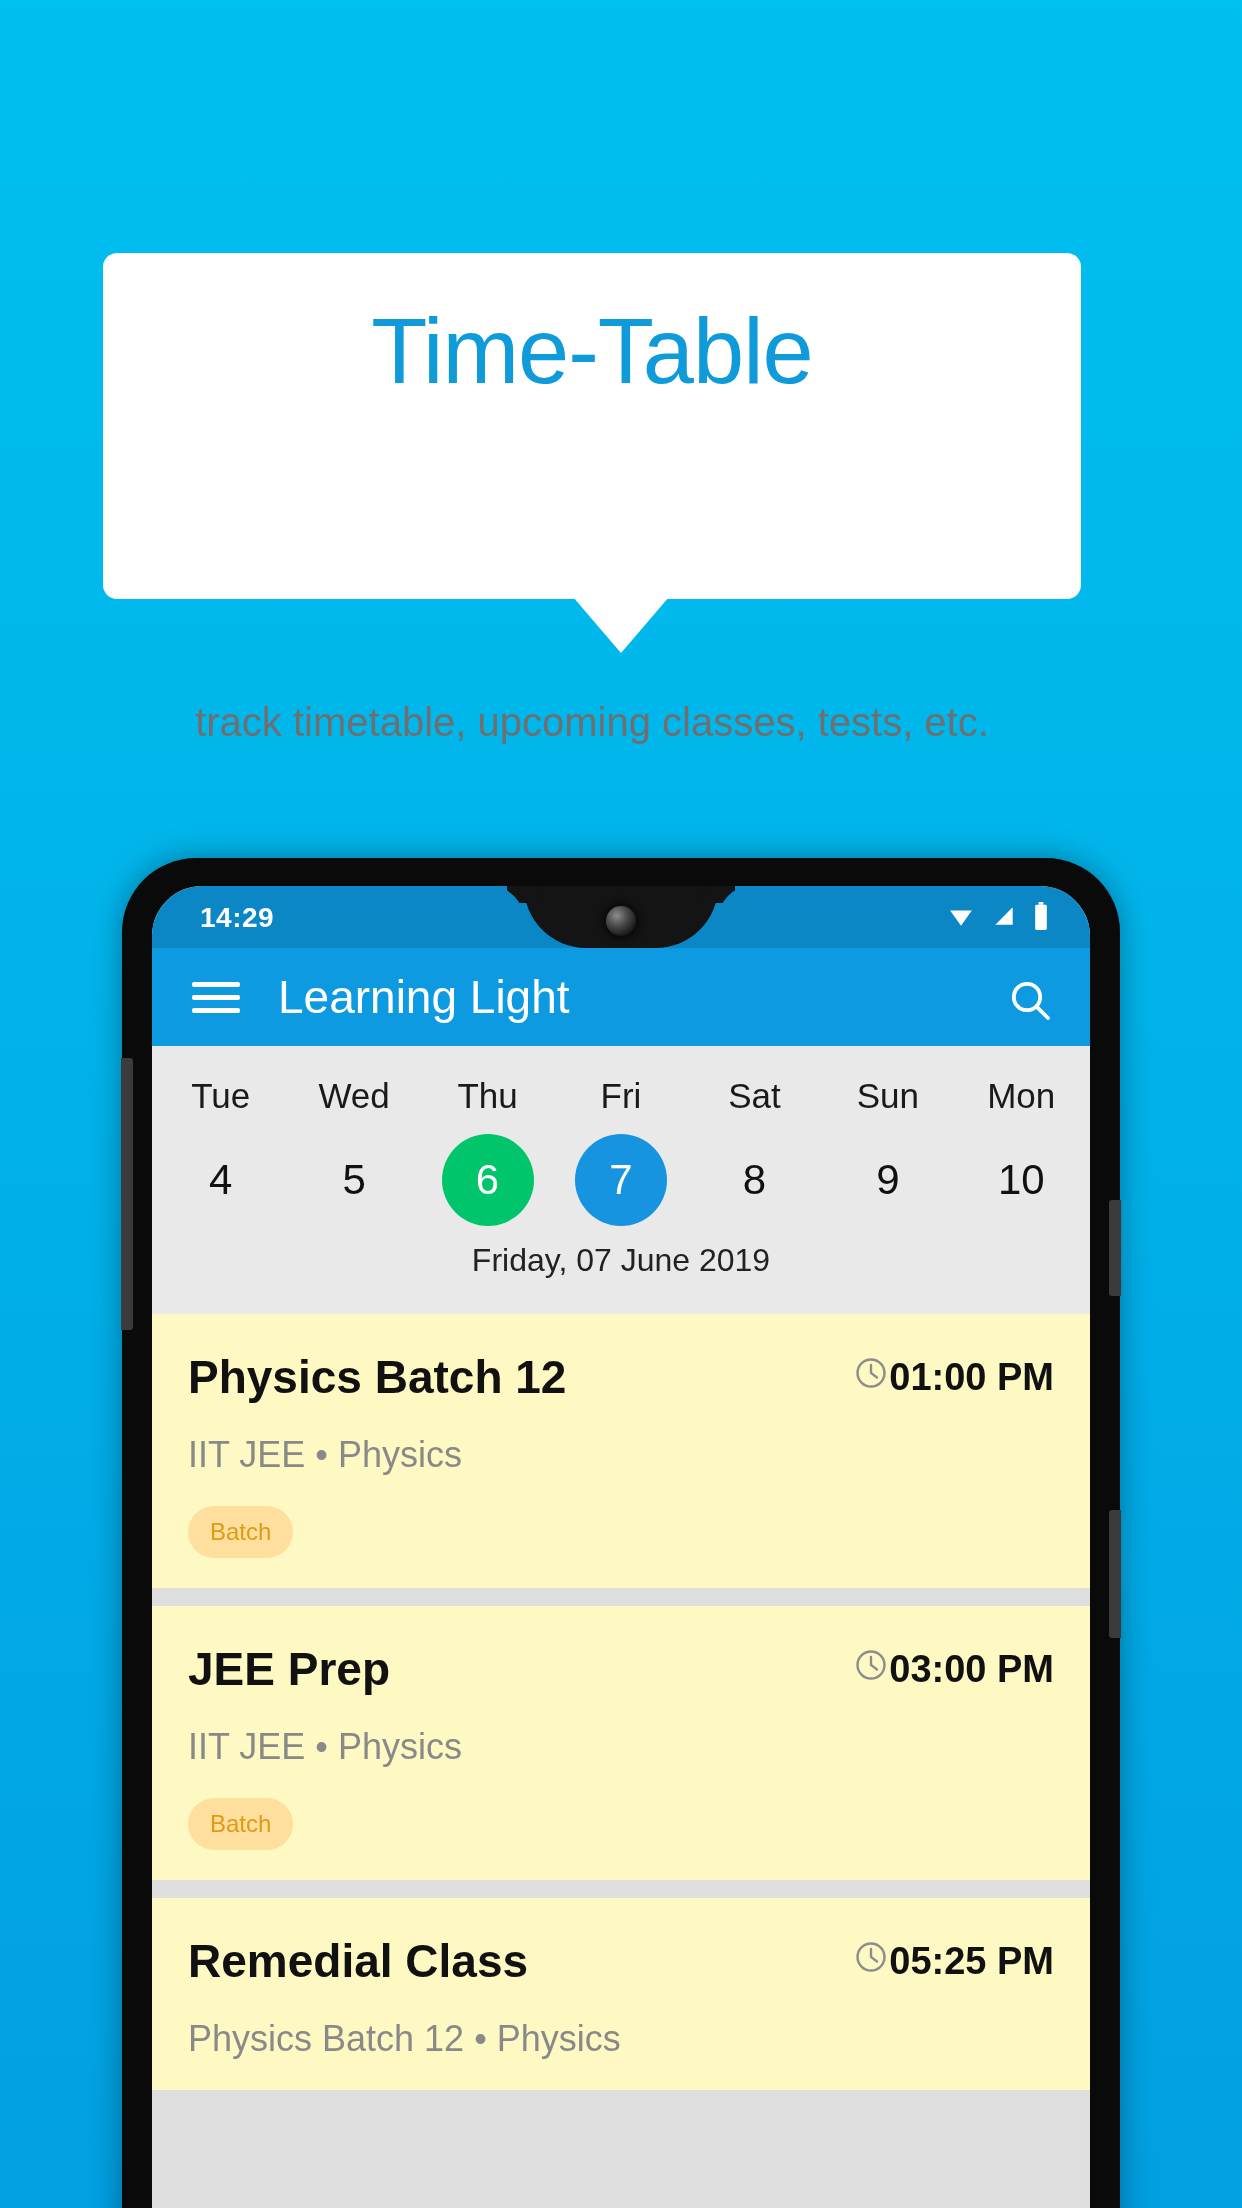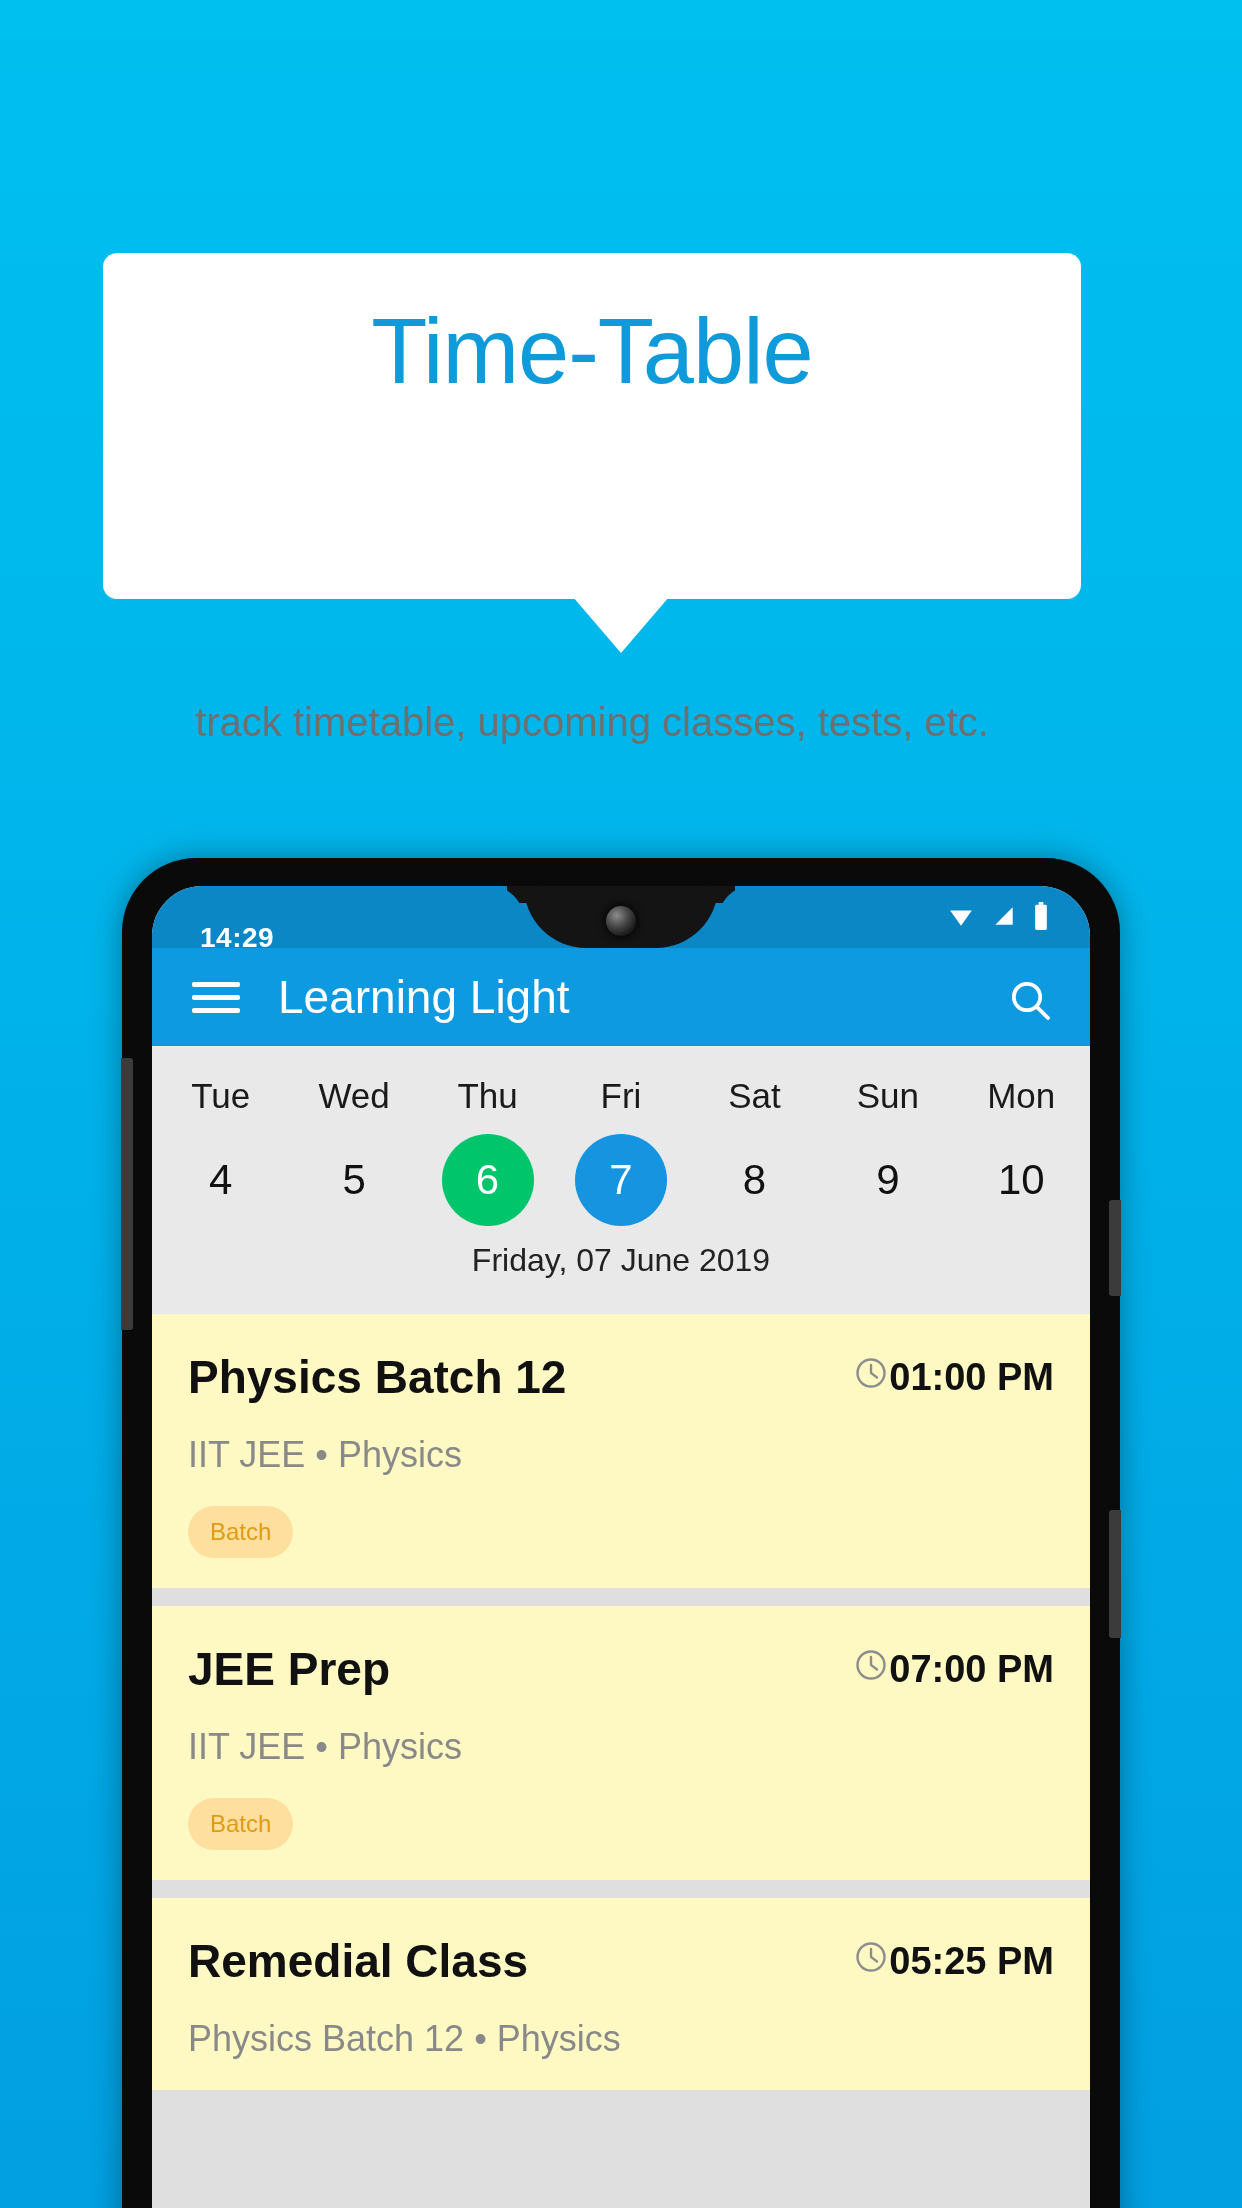--- a/index.html
+++ b/index.html
@@ -68,21 +68,21 @@
     width:30px; height:30px; border-radius:50%;
     background:radial-gradient(circle at 36% 32%, #8d8d8d 0%, #4a4a4a 38%, #1c1c1c 72%, #0c0c0c 100%);
     box-shadow:0 0 6px 3px rgba(0,0,0,.6);
   }
 
   
   #statusbar{
     position:absolute; left:0; top:0; width:100%; height:62px;
     background:#0b87c6; color:#ffffff; z-index:4;
   }
-  #status-time{ position:absolute; left:48px; top:16px; font-size:28px; font-weight:700; letter-spacing:.5px;margin-top:20px; }
+  #status-time{ position:absolute; left:48px; top:16px; font-size:28px; font-weight:700; letter-spacing:.5px; }
   #status-icons{ position:absolute; right:40px; top:16px; display:flex; gap:14px; align-items:center; }
 
   
   #appbar{
     position:absolute; left:0; top:62px; width:100%; height:98px;
     background:#0d9ae0; color:#fff;
   }
   #menu-icon{ position:absolute; left:40px; top:34px; width:48px; height:32px; }
   #menu-icon i{ display:block; height:5px; background:#fff; border-radius:2px; margin-bottom:8px; }
   #appbar-title{ position:absolute; left:126px; top:22px; font-size:46px; font-weight:400; }
@@ -240,21 +240,21 @@
                 <span>01:00 PM</span>
               </div>
             </div><div class="card-sub">IIT JEE • Physics</div><div class="badge">Batch</div></div>
           <div class="card"><div class="card-row">
               <div class="card-title">JEE Prep</div>
               <div class="card-time">
                 <span><svg width="36" height="36" viewBox="0 0 24 24" fill="none" stroke="#8d8d8d" stroke-width="1.6">
                     <circle cx="12" cy="12" r="9"></circle>
                     <path d="M12 6.6 L12 12 L16 15" stroke-linecap="round"></path>
                   </svg></span>
-                <span>07:00 PM</span>
+                <span>03:00 PM</span>
               </div>
             </div><div class="card-sub">IIT JEE • Physics</div><div class="badge">Batch</div></div>
           <div class="card">
             <div class="card-row">
               <div class="card-title">Remedial Class</div>
               <div class="card-time">
                 <span><svg width="36" height="36" viewBox="0 0 24 24" fill="none" stroke="#8d8d8d" stroke-width="1.6">
                     <circle cx="12" cy="12" r="9"></circle>
                     <path d="M12 6.6 L12 12 L16 15" stroke-linecap="round"></path>
                   </svg></span>

